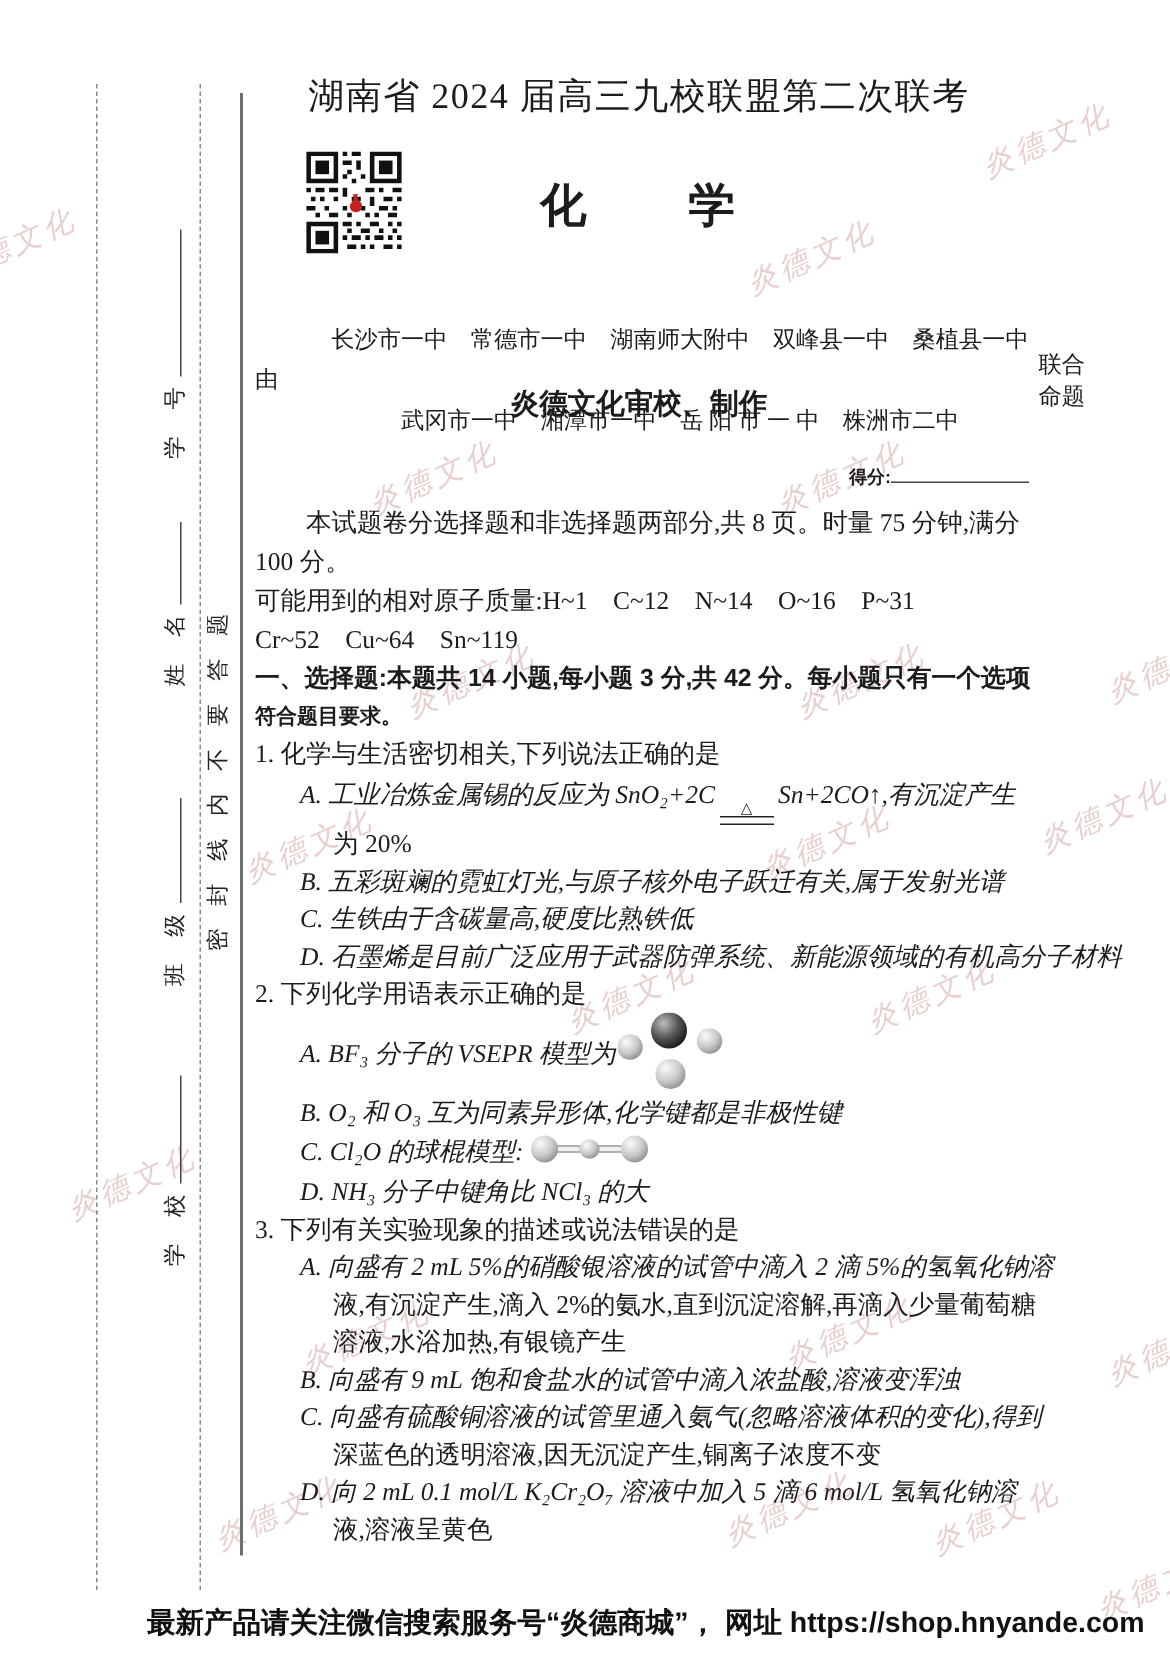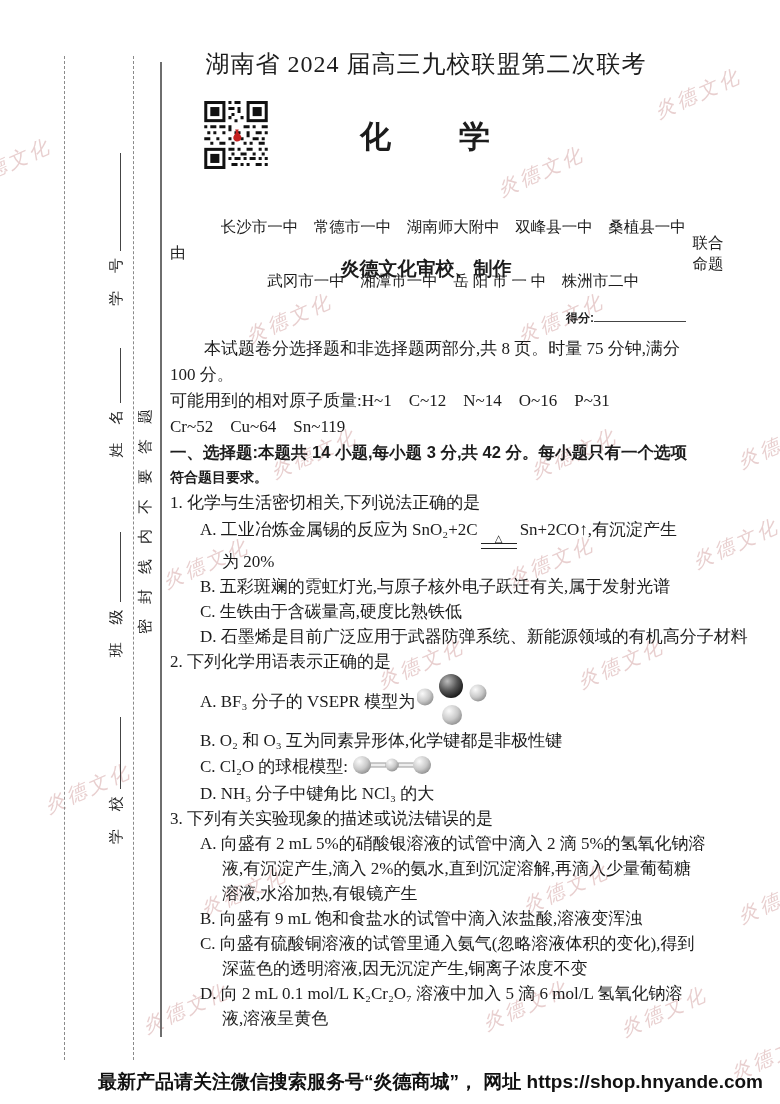--- a/index.html
+++ b/index.html
@@ -21,21 +21,21 @@
   .subject{font-size:31px;font-weight:600;letter-spacing:2px;}
   .org{display:flex;align-items:center;justify-content:center;font-size:15.5px;}
   .org .rows{line-height:27px;text-align:center;white-space:pre;}
   .hei{font-family:"Liberation Sans","DejaVu Sans",sans-serif;font-weight:700;}
   .setter{font-size:16.5px;white-space:pre;}
   .score{position:absolute;left:170px;width:516px;text-align:right;font-size:16.5px;}
   
   .flow{position:absolute;left:170px;top:336px;width:582px;font-size:17px;}
   .ln{line-height:25px;white-space:nowrap;}
   .ln26{line-height:26px;}
-  .ind1{margin-left:30px;}   
+  .ind1{margin-left:30px;font-style:italic;}   
   .ind2{margin-left:52px;}   
   .tindent{text-indent:34px;}
   .center2{}
   .eqc{display:inline-flex;flex-direction:column;align-items:center;vertical-align:-7px;margin:0 3px;}
   .eqc .tri{font-size:10px;line-height:9px;color:#222;}
   .eqc .bar{width:36px;height:4px;border-top:1.5px solid #222;border-bottom:1.5px solid #222;}
   .mline{display:flex;align-items:center;height:54px;}
   .msvg{margin-left:2px;}
   .bsvg{vertical-align:-4px;margin-left:2px;}
   .pgfoot{position:absolute;left:170px;top:1026px;width:470px;text-align:center;font-size:15.5px;}

